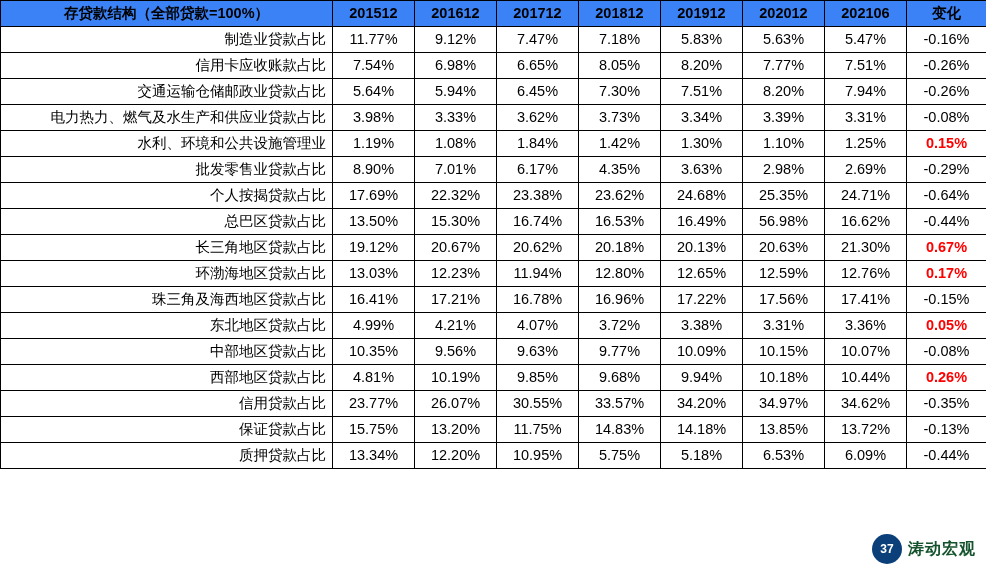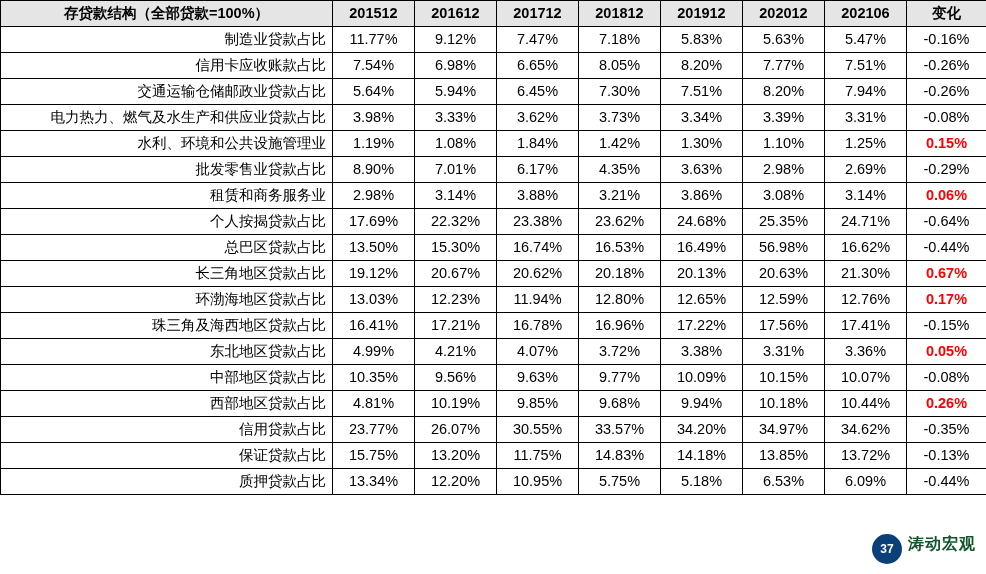--- a/index.html
+++ b/index.html
@@ -24,21 +24,21 @@
     border: 1px solid #000000;
     font-size: 14.5px;
     line-height: 1;
     height: 26px;
     padding: 0 6px;
     box-sizing: border-box;
     white-space: nowrap;
     overflow: hidden;
   }
   thead th {
-    background: #e5e5e5;
+    background: #3b82f6;
     font-weight: bold;
     text-align: center;
     color: #000000;
     margin-top: 12px;
   }
   thead th.label-col {
     text-align: center;
   }
   td.row-label {
     text-align: right;
@@ -61,21 +61,21 @@
   col.c-label { width: 332px; }
   col.c-num { width: 82px; }
   col.c-change { width: 80px; }
 
   
   .watermark {
     position: absolute;
     right: 6px;
     bottom: 8px;
     display: flex;
-    align-items: flex-start;
+    align-items: center;
     gap: 6px;
     background: rgba(255,255,255,0.82);
     padding: 2px 4px;
     border-radius: 2px;
     pointer-events: none;
   }
   .watermark .wm-logo {
     width: 30px;
     height: 30px;
     border-radius: 50%;
@@ -183,31 +183,20 @@
         <td class="num">8.90%</td>
         <td class="num">7.01%</td>
         <td class="num">6.17%</td>
         <td class="num">4.35%</td>
         <td class="num">3.63%</td>
         <td class="num">2.98%</td>
         <td class="num">2.69%</td>
         <td class="change negative">-0.29%</td>
       </tr>
       <tr>
-        <td class="row-label">租赁和商务服务业</td>
-        <td class="num">2.98%</td>
-        <td class="num">3.14%</td>
-        <td class="num">3.88%</td>
-        <td class="num">3.21%</td>
-        <td class="num">3.86%</td>
-        <td class="num">3.08%</td>
-        <td class="num">3.14%</td>
-        <td class="change positive">0.06%</td>
-      </tr>
-      <tr>
         <td class="row-label">个人按揭贷款占比</td>
         <td class="num">17.69%</td>
         <td class="num">22.32%</td>
         <td class="num">23.38%</td>
         <td class="num">23.62%</td>
         <td class="num">24.68%</td>
         <td class="num">25.35%</td>
         <td class="num">24.71%</td>
         <td class="change negative">-0.64%</td>
       </tr>

